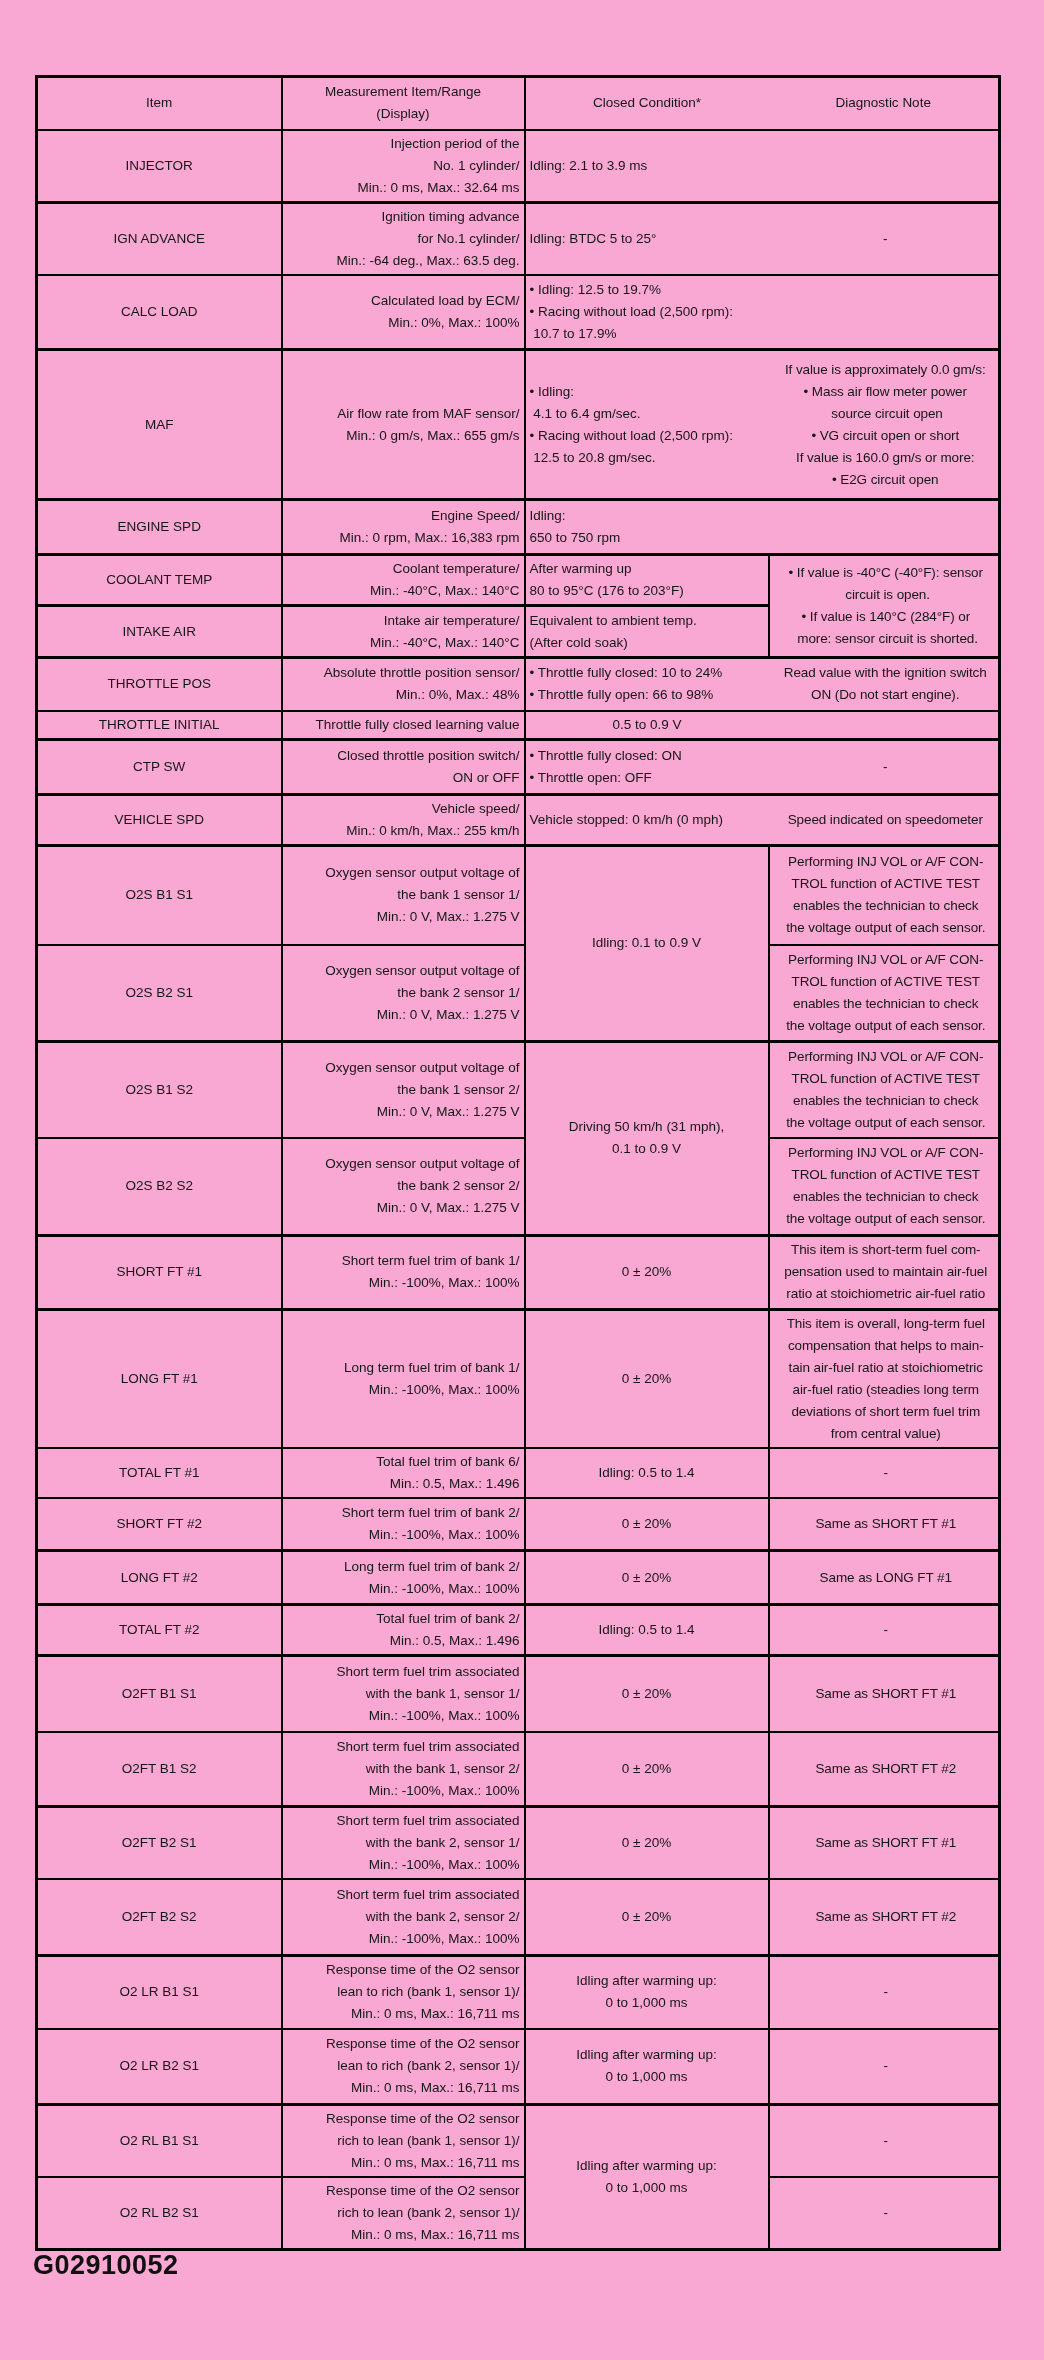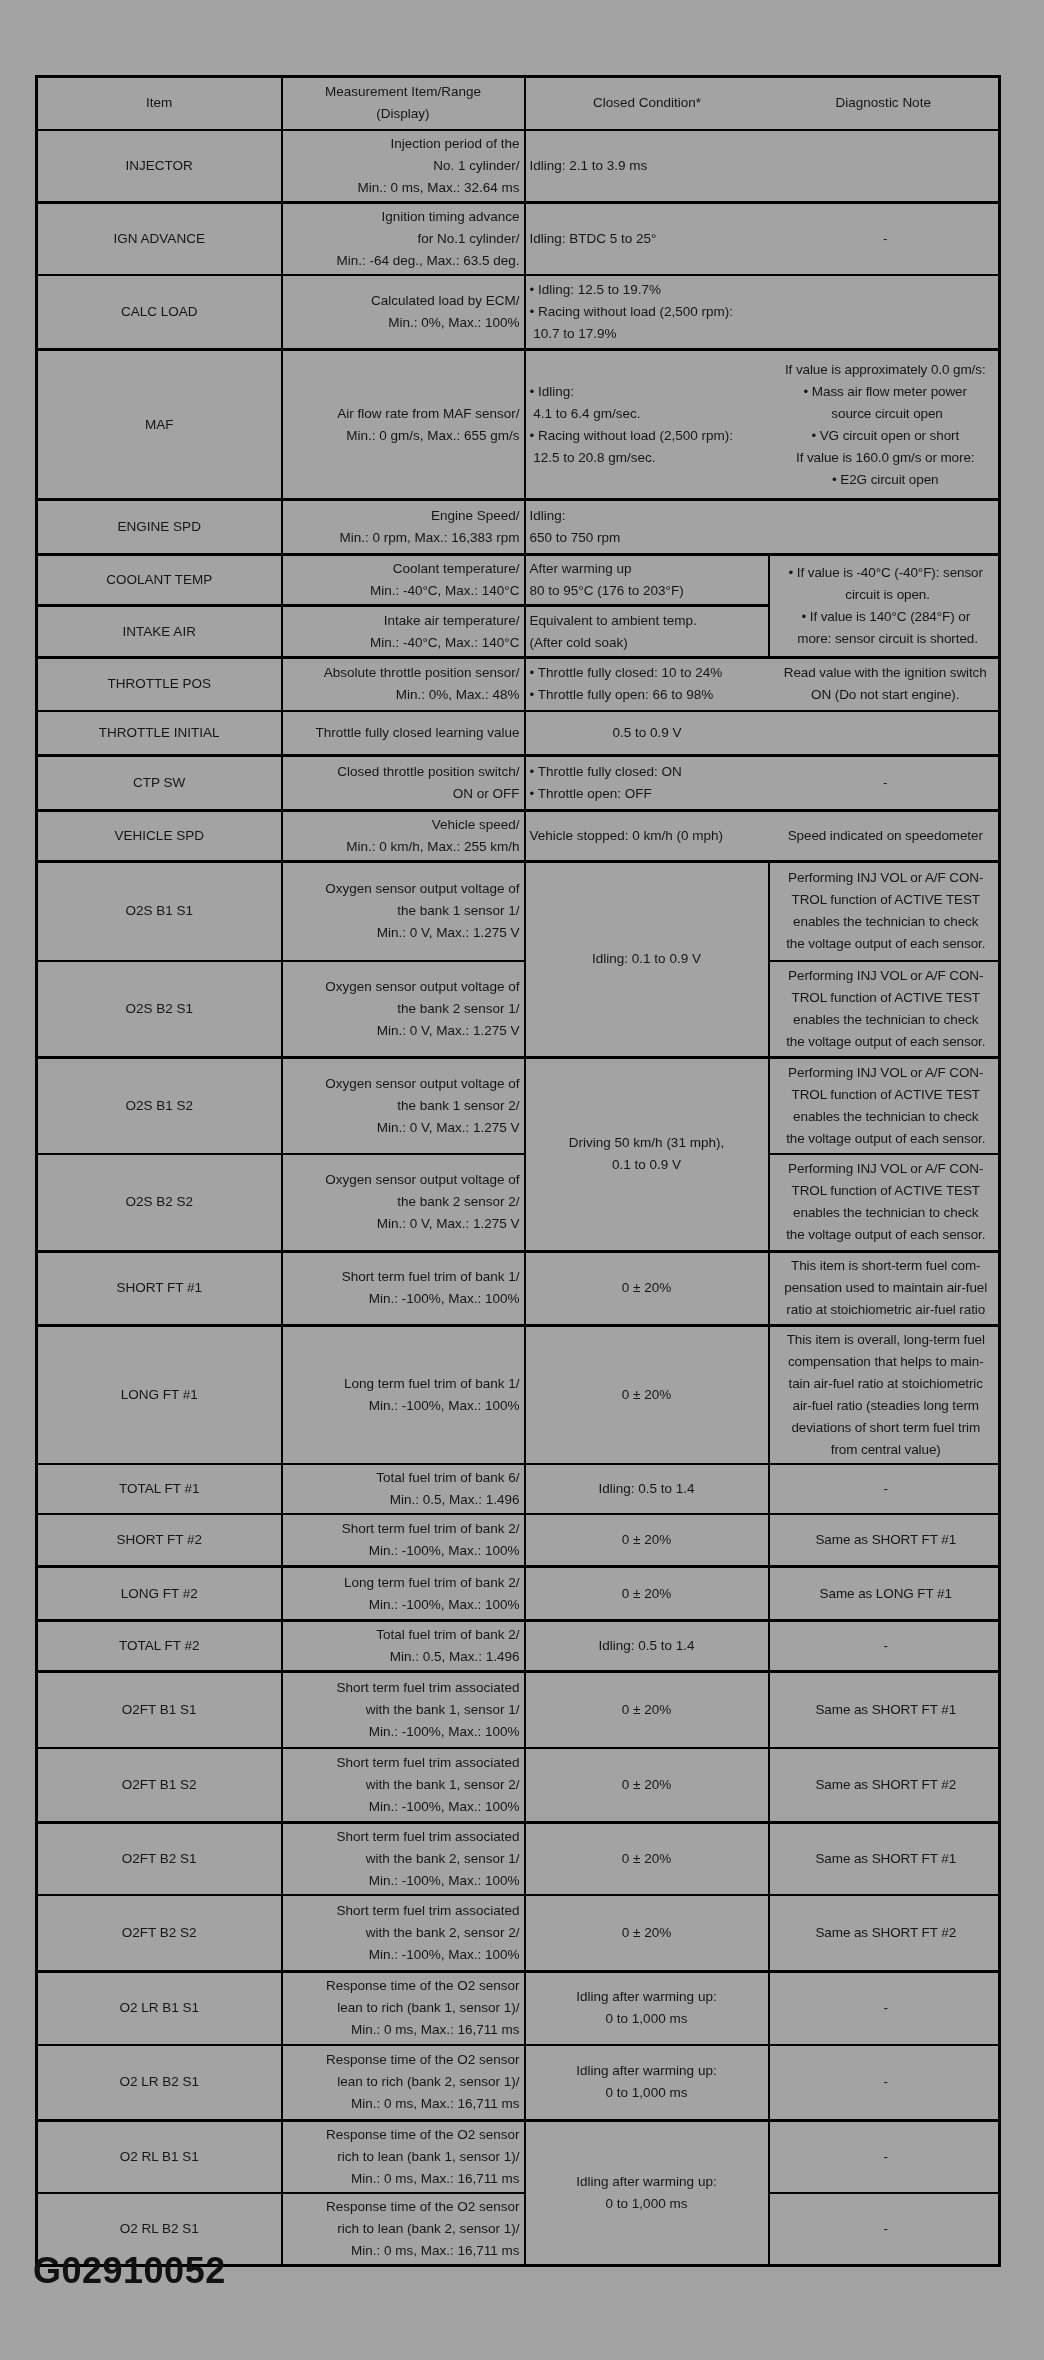--- a/index.html
+++ b/index.html
@@ -1,46 +1,46 @@
 <!DOCTYPE html>
 <html><head>
 <meta charset="utf-8">
 <style>
   html,body { margin:0; padding:0; background:#ffffff; }
   body {
     width:1044px; height:2360px;
     font-family:"Liberation Sans","DejaVu Sans",sans-serif;
     color:#161616;
   }
-  .page { position:relative; width:1044px; height:2360px; background:#a3a3a3; overflow:hidden; }
+  .page { position:relative; width:1044px; height:2360px; background:#f9a8d4; overflow:hidden; }
   table.diag-table {
     position:absolute; left:35px; top:75px; width:963px;
     border-collapse:collapse; table-layout:fixed;
     border:3px solid #000;
   }
   td,th {
     border:2px solid #000;
     padding:2px 6px;
     vertical-align:middle;
     font-size:13.5px;
     line-height:22px;
     font-weight:normal;
     overflow:hidden;
   }
   th { text-align:center; white-space:pre-wrap; }
-  td.item { text-align:center; padding:10px 4px; }
+  td.item { text-align:center; padding:2px 4px; }
   td.meas { text-align:right; white-space:pre-wrap; padding:2px 4px; }
   td.norm { text-align:left; white-space:pre-wrap; padding-left:4px; padding-right:4px;margin-left:29px; }
   td.diag { text-align:center; white-space:pre-wrap; padding-left:7px; padding-right:3px; letter-spacing:-0.1px; }
   td.ctr  { text-align:center; }
   tr.t3 > td, tr.t3 > th { border-top-width:3px; }
   .nr { border-right-style:hidden; }
   .figure-id {
     position:absolute; left:33px; top:2250px;
-    font-size:36px; font-weight:bold; letter-spacing:0.5px; color:#111;
+    font-size:27px; font-weight:bold; letter-spacing:0.5px; color:#111;
   }
 </style>
 </head>
 <body>
 
 <div class="page">
 
   <table class="diag-table">
     <colgroup>
       <col style="width:245px">

